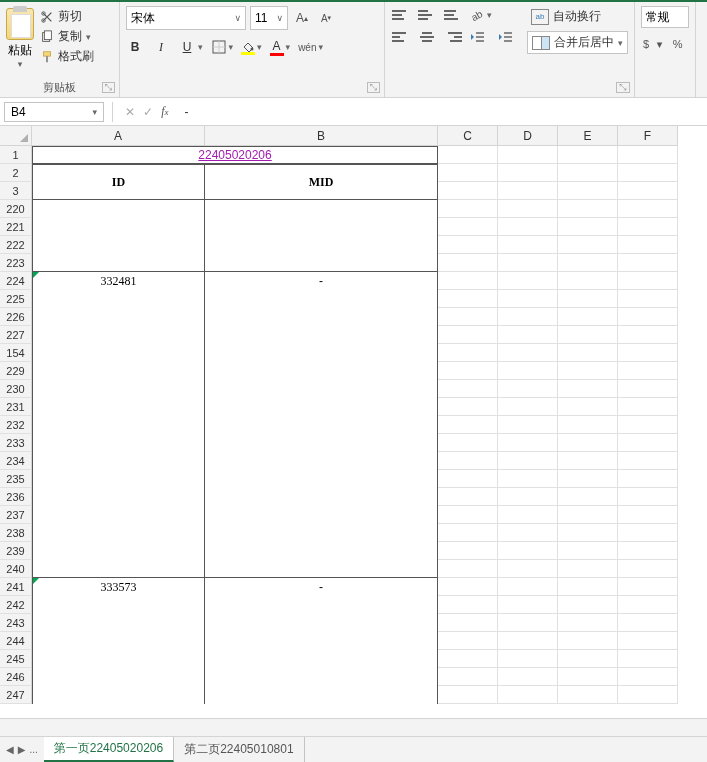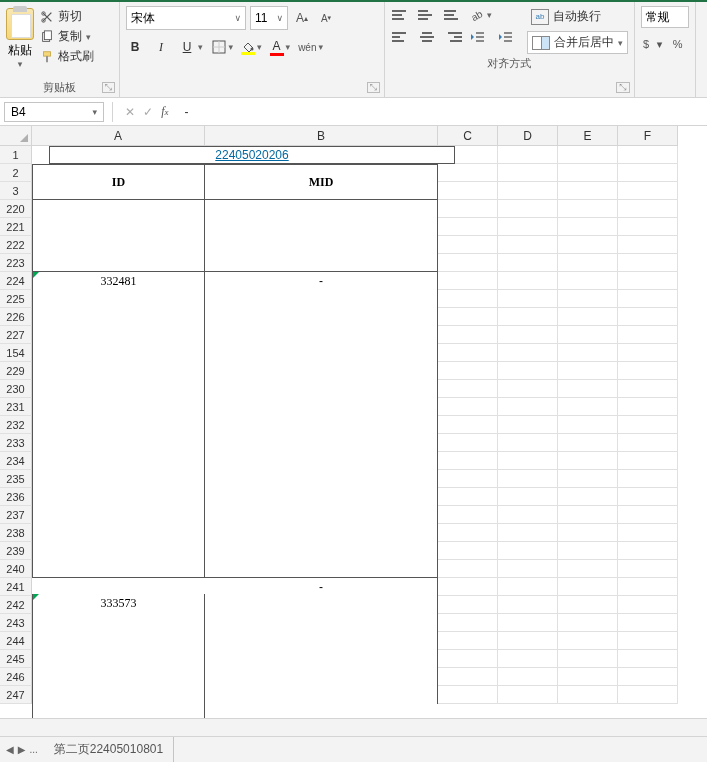--- a/index.html
+++ b/index.html
@@ -258,21 +258,20 @@
         <div class="merge-btn">
           <div class="merge-ico">
               <span></span>
               <span style="border-left:none;background:#cde4f7"></span>
             </div>
           <span>合并后居中</span>
           <span class="chev">▾</span>
         </div>
       </div>
     </div>
-    <div class="ribbon-group-label">对齐方式</div>
     <div class="ribbon-dialog">⤡</div>
   </div>
 
   <div class="ribbon-group num-group">
     <div>
       <div class="num-select">
         <span>常规</span>
       </div>
       <div class="num-row">
         <div class="num-btn">
@@ -462,36 +461,37 @@
       <div class="cell" style="left: 526px; top: 504px; width: 60px; height: 18px;"></div>
       <div class="cell" style="left: 586px; top: 504px; width: 60px; height: 18px;"></div>
       <div class="cell" style="left: 406px; top: 522px; width: 60px; height: 18px;"></div>
       <div class="cell" style="left: 466px; top: 522px; width: 60px; height: 18px;"></div>
       <div class="cell" style="left: 526px; top: 522px; width: 60px; height: 18px;"></div>
       <div class="cell" style="left: 586px; top: 522px; width: 60px; height: 18px;"></div>
       <div class="cell" style="left: 406px; top: 540px; width: 60px; height: 18px;"></div>
       <div class="cell" style="left: 466px; top: 540px; width: 60px; height: 18px;"></div>
       <div class="cell" style="left: 526px; top: 540px; width: 60px; height: 18px;"></div>
       <div class="cell" style="left: 586px; top: 540px; width: 60px; height: 18px;"></div>
-      <div class="cell" style="left: 17px; top: 0px; width: 406px; height: 18px;;color:#0369a1;text-decoration:underline;border:1px solid #555;border-bottom:1px solid #555;justify-content:center">22405020206</div>
+      <div class="cell" style="left: 0px; top: 0px; width: 406px; height: 18px;;color:#a21caf;text-decoration:underline;border:1px solid #555;border-bottom:1px solid #555;justify-content:center">22405020206</div>
       <div class="cell" style="left: 0px; top: 18px; width: 173px; height: 36px;;font-weight:bold;border:1px solid #555;font-family:&quot;SimSun&quot;,serif">ID</div>
       <div class="cell" style="left: 173px; top: 18px; width: 233px; height: 36px;;font-weight:bold;border:1px solid #555;border-left:none;font-family:&quot;SimSun&quot;,serif">MID</div>
       <div class="cell" style="left: 0px; top: 54px; width: 173px; height: 72px;;border:1px solid #555;border-top:none"></div>
       <div class="cell" style="left: 173px; top: 54px; width: 233px; height: 72px;;border:1px solid #555;border-top:none;border-left:none"></div>
       <div class="cell green-tri" style="left: 0px; top: 126px; width: 173px; height: 306px;;border:1px solid #555;border-top:none;align-items:flex-start;padding-top:2px;font-family:serif">332481</div>
       <div class="cell" style="left: 173px; top: 126px; width: 233px; height: 306px;;border:1px solid #555;border-top:none;border-left:none;align-items:flex-start;padding-top:2px">-</div>
-      <div class="cell green-tri" style="left: 0px; top: 448px; width: 173px; height: 126px;;border:1px solid #555;border-top:none;border-bottom:none;align-items:flex-start;padding-top:2px;font-family:serif">333573</div>
+      <div class="cell green-tri" style="left: 0px; top: 432px; width: 173px; height: 126px;;border:1px solid #555;border-top:none;border-bottom:none;align-items:flex-start;padding-top:2px;font-family:serif">333573</div>
       <div class="cell" style="left: 173px; top: 432px; width: 233px; height: 126px;;border:1px solid #555;border-top:none;border-left:none;border-bottom:none;align-items:flex-start;padding-top:2px">-</div>
     </div>
 </div>
 
 <div class="hscroll"></div>
 
 <div class="tabs-bar">
   <div class="tab-nav">
     <span>◀</span>
     <span>▶</span>
     <span>...</span>
   </div>
   <div id="tabs" style="display:flex;">
+      <div class="sheet-tab active">第一页22405020206</div>
       <div class="sheet-tab">第二页22405010801</div>
     </div>
 </div>
 
 </body></html>

